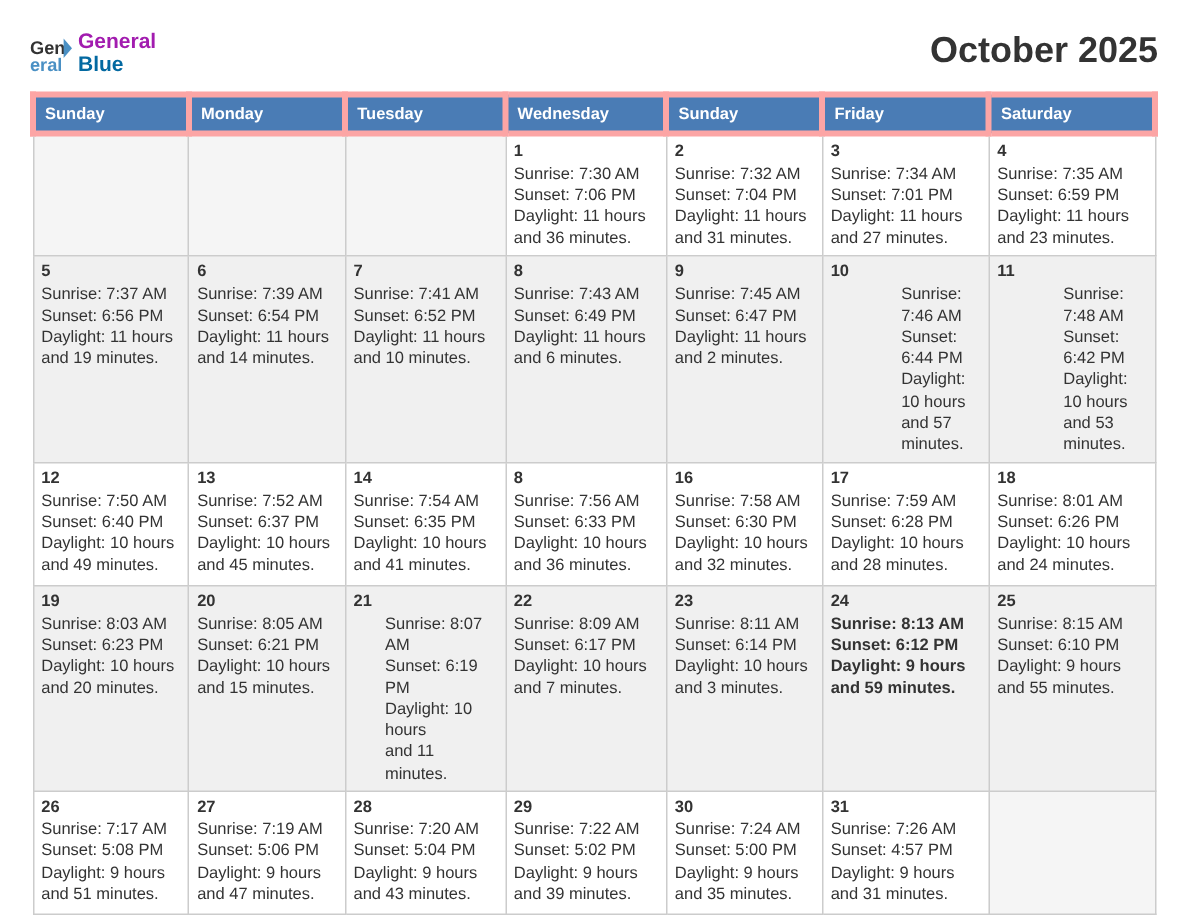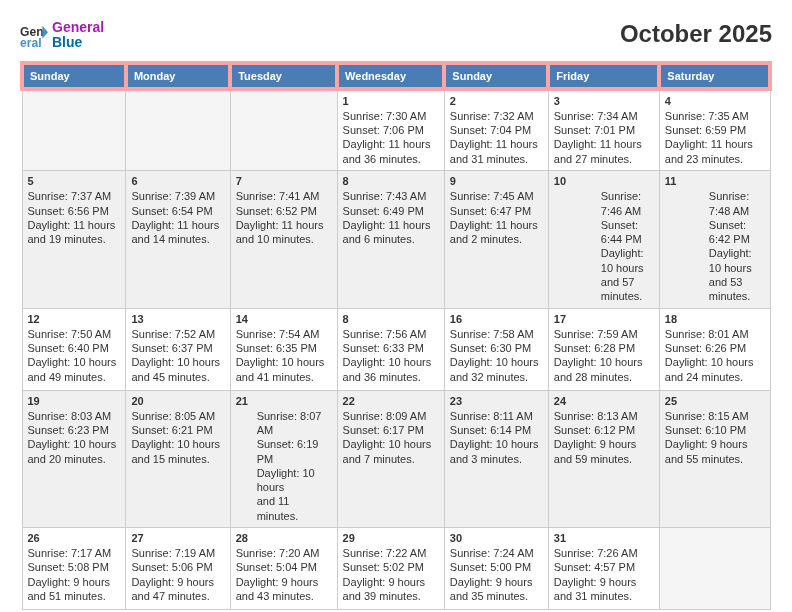--- a/index.html
+++ b/index.html
@@ -293,21 +293,21 @@
           </td>
           <td class="shaded">
             <span class="day-num">23</span>
             <div class="day-info" style="white-space: pre-line;">Sunrise: 8:11 AM
 Sunset: 6:14 PM
 Daylight: 10 hours
 and 3 minutes.</div>
           </td>
           <td class="shaded">
             <span class="day-num">24</span>
-            <div class="day-info" style="white-space: pre-line;">Sunrise: 8:13 AM
+            <div class="day-info" style="white-space: pre-line; font-weight: bold;">Sunrise: 8:13 AM
 Sunset: 6:12 PM
 Daylight: 9 hours
 and 59 minutes.</div>
           </td>
           <td class="shaded">
             <span class="day-num">25</span>
             <div class="day-info" style="white-space: pre-line;">Sunrise: 8:15 AM
 Sunset: 6:10 PM
 Daylight: 9 hours
 and 55 minutes.</div>

